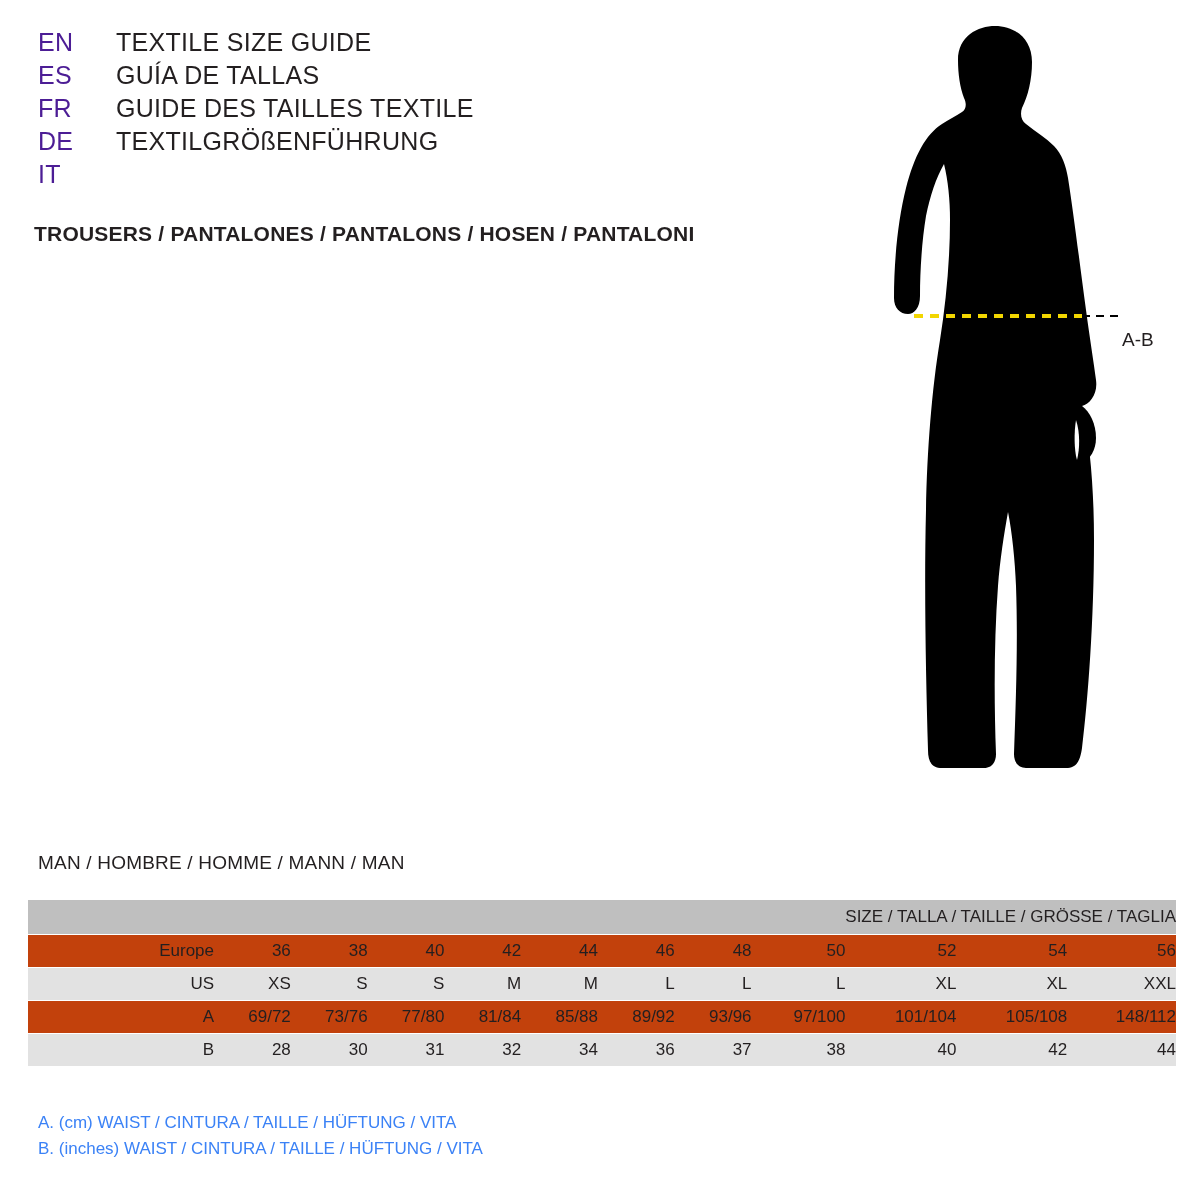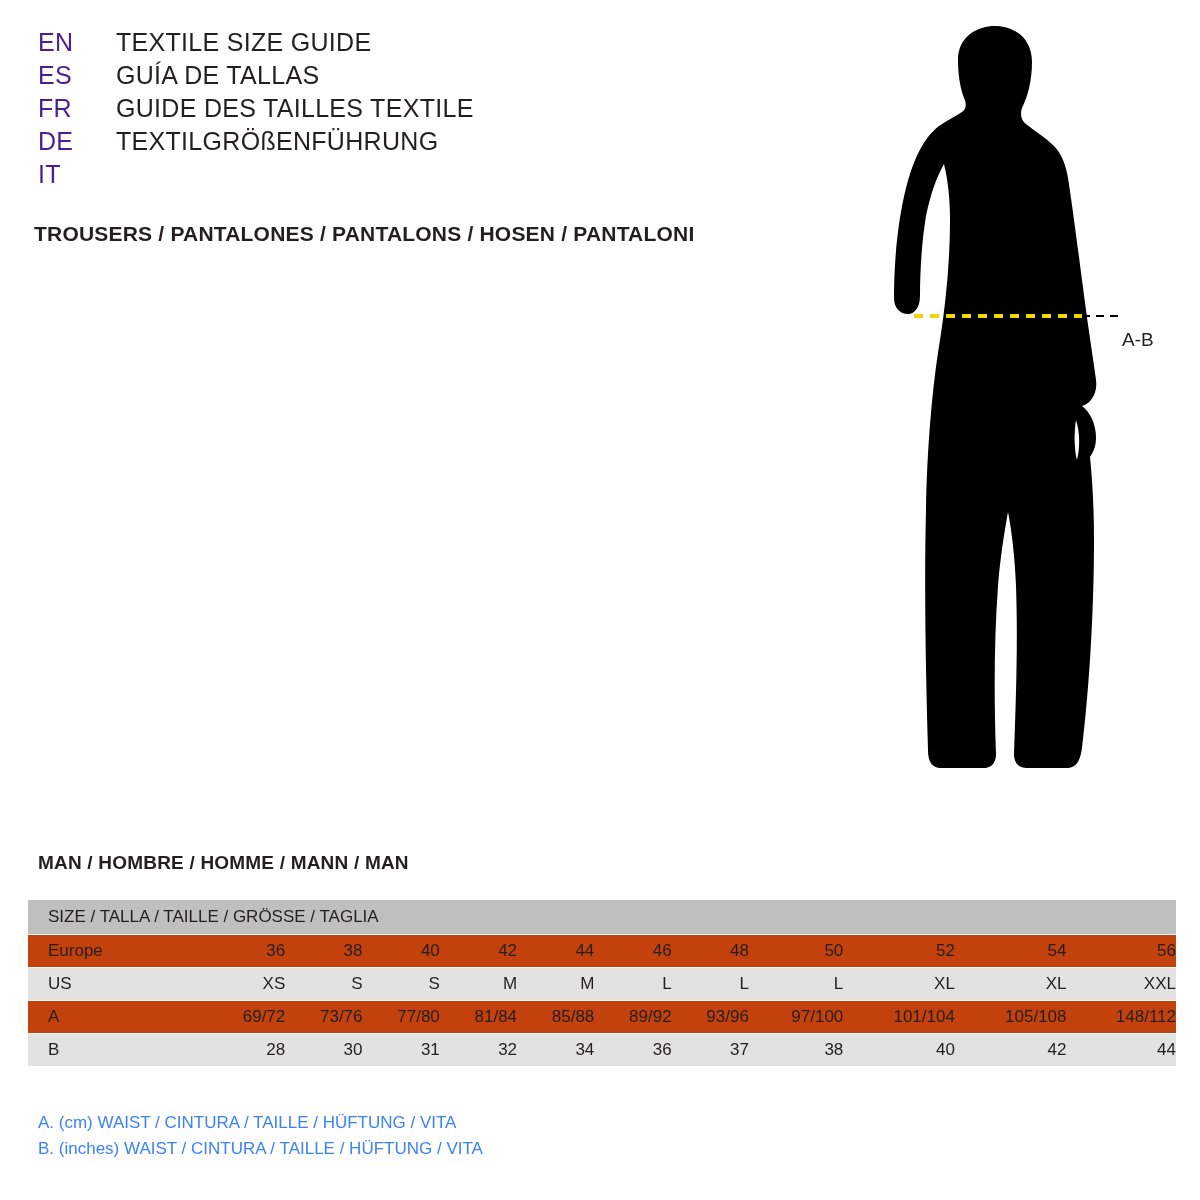--- a/index.html
+++ b/index.html
@@ -71,41 +71,41 @@
     font-size: 19px;
     color: #231f20;
   }
 
   
   .section-title {
     position: absolute;
     left: 38px;
     top: 852px;
     font-size: 19px;
-    font-weight: bold;
+    font-weight: normal;
     letter-spacing: 0.2px;
   }
   table.size-table {
     position: absolute;
     left: 28px;
     top: 900px;
     width: 1148px;
     border-collapse: collapse;
     font-size: 17px;
   }
   table.size-table td {
     height: 32px;
     padding: 0;
     text-align: right;
     color: #231f20;
     border-bottom: 1px solid #ffffff;
   }
   table.size-table td.label {
-    text-align: left;
-    padding-left: 20px;
+    text-align: right;
+    padding-left: 26px;
     width: 160px;
   }
   tr.head td {
     background: #bfbfbf;
     font-weight: normal;
     height: 34px;
   }
   tr.r-light td { background: #c2410c; }
   tr.r-dark td { background: #e2e2e2; }
 

